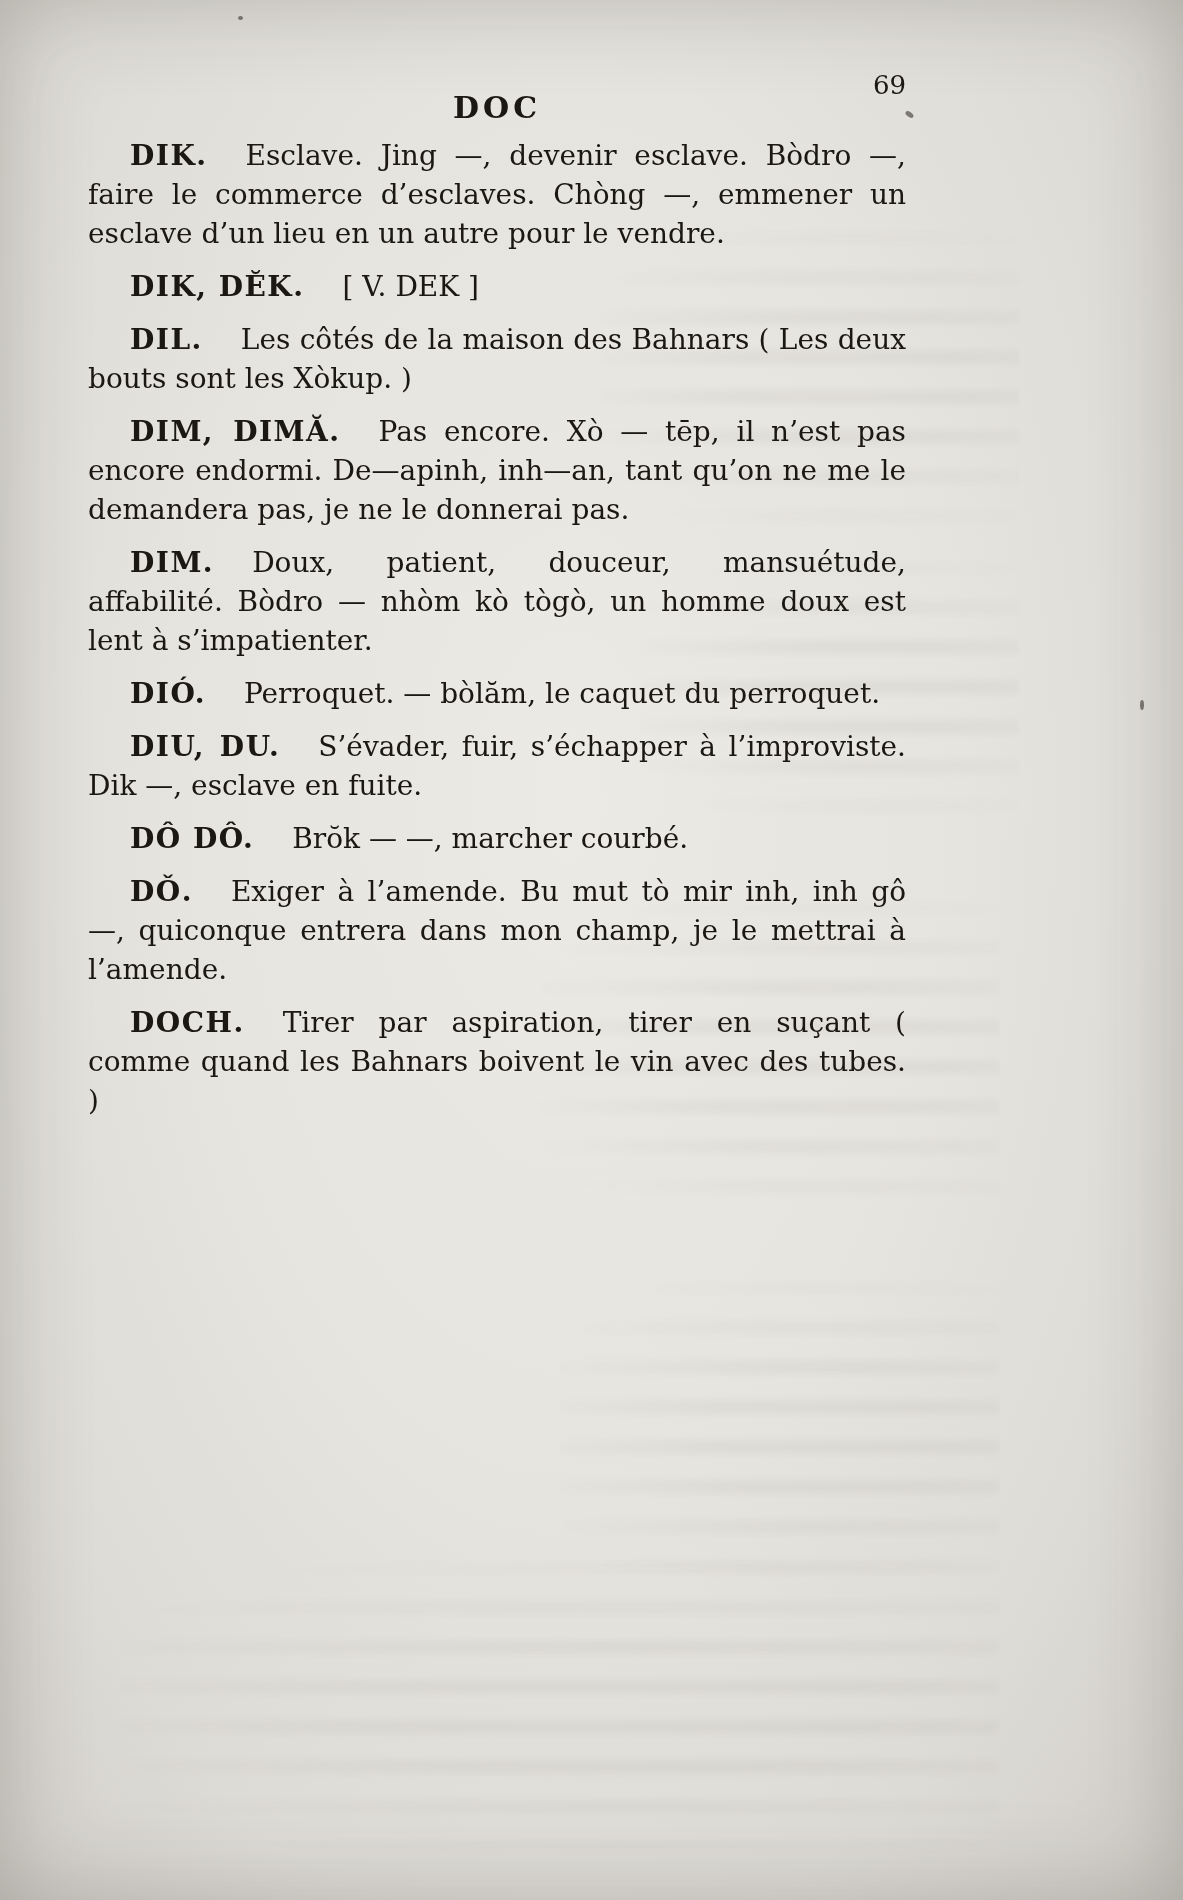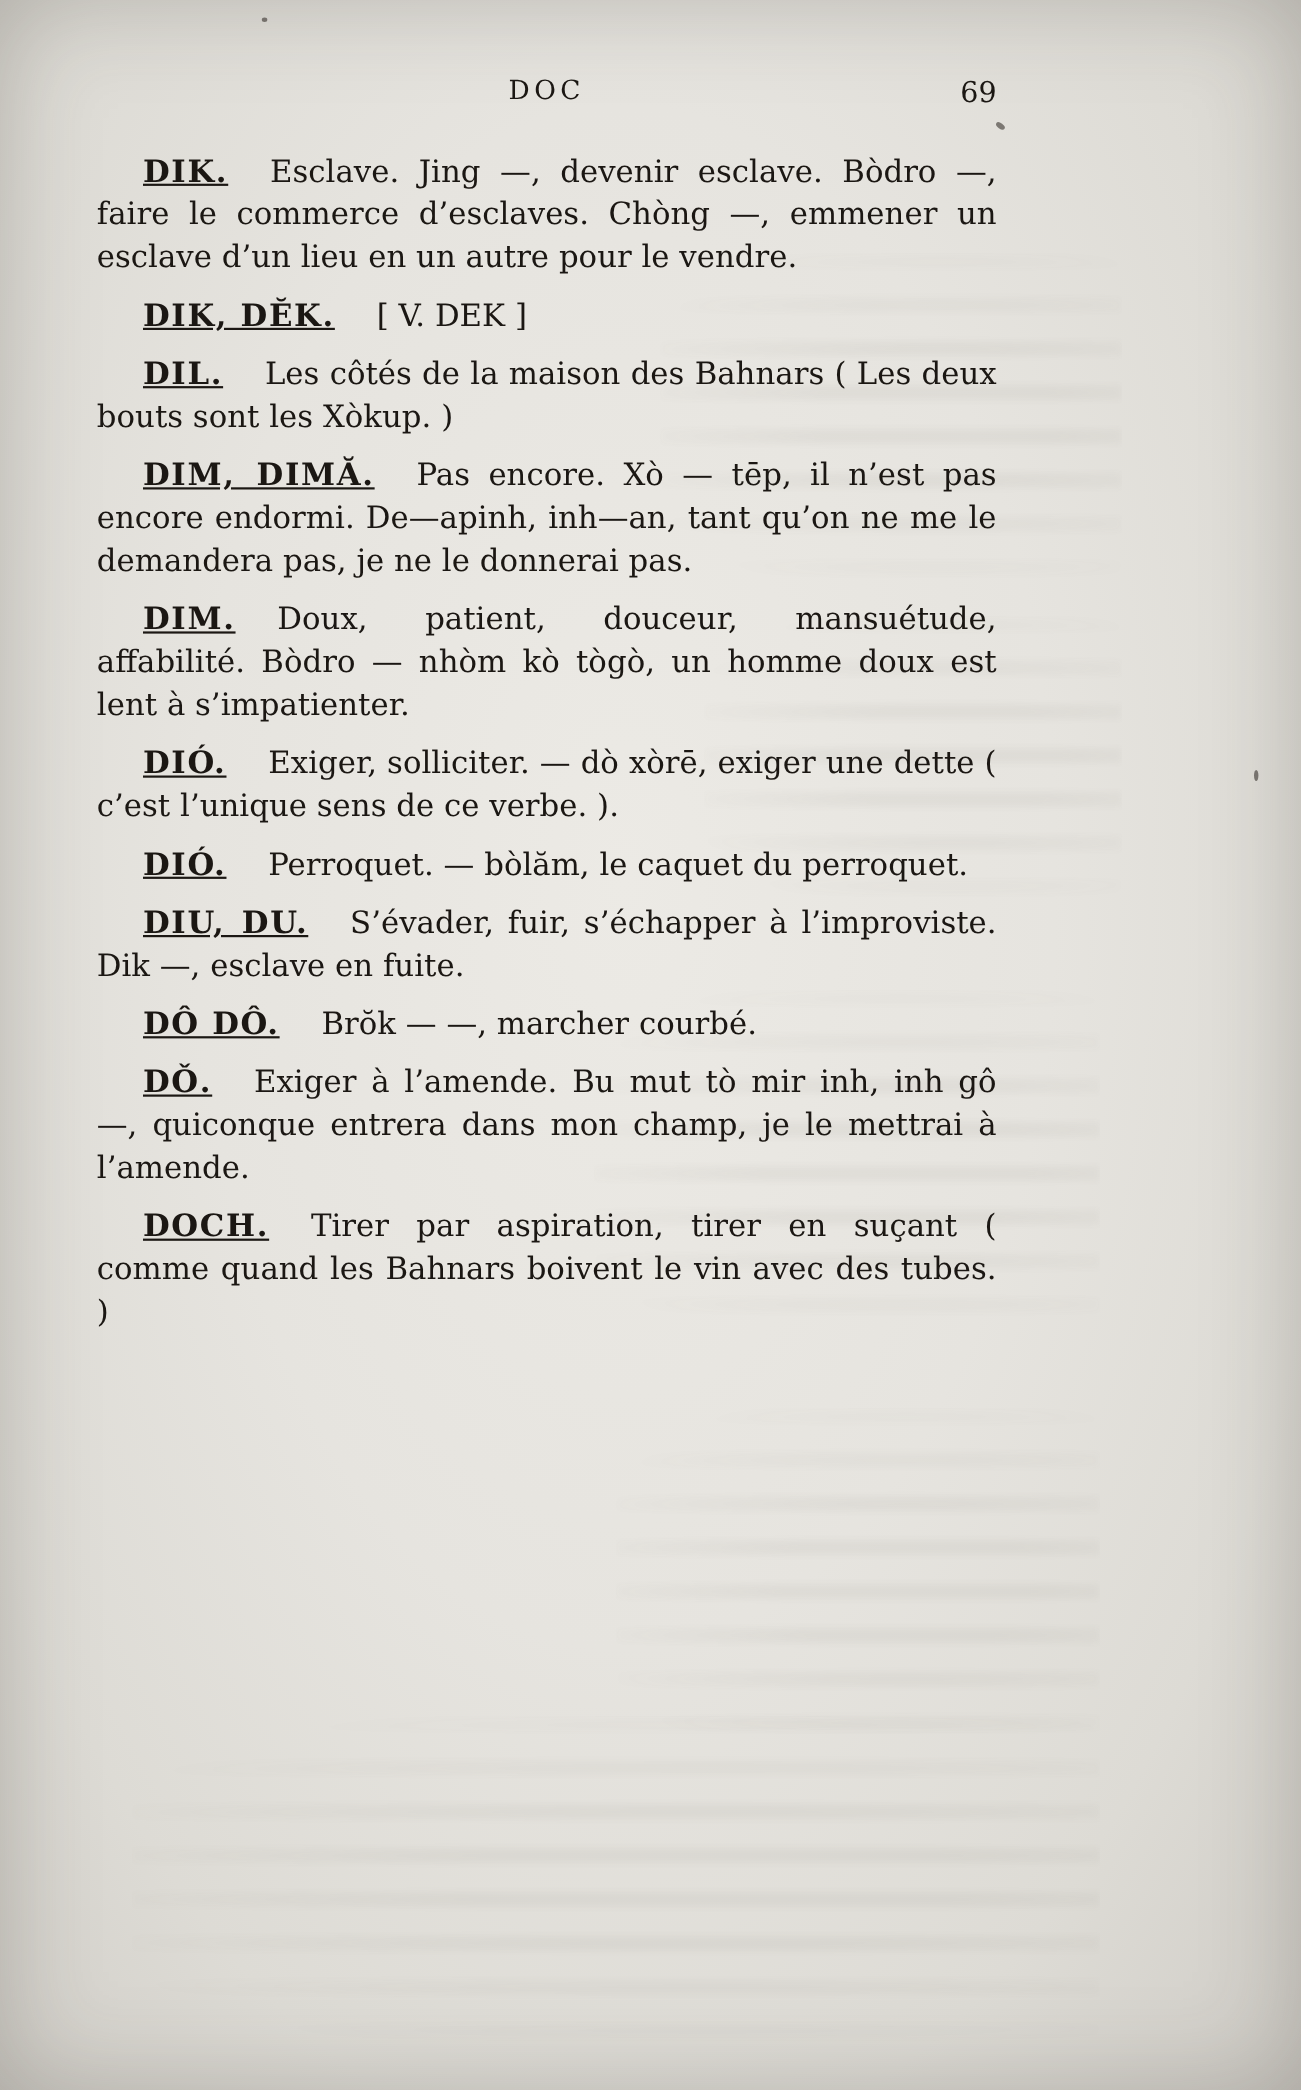--- a/index.html
+++ b/index.html
@@ -23,23 +23,24 @@
     position: absolute;
     top: 68px;
     left: 88px;
     width: 818px;
     height: 40px;
   }
   .running-title {
     position: absolute;
     left: 50%;
     transform: translateX(-50%);
-    font-size: 24px;
-    font-weight: normal;
+    font-size: 30px;
+    font-weight: bold;
     letter-spacing: 4px;
+    margin-top: 22px;
   }
   .page-number {
     position: absolute;
     right: 0;
     top: 2px;
     font-size: 26px;
   }
   .entries {
     position: absolute;
     top: 136px;
@@ -50,21 +51,20 @@
     text-align: justify;
   }
   .entry {
     margin: 0 0 14px 0;
     text-indent: 42px;
   }
   .seg-bold {
     font-weight: bold;
     letter-spacing: 1.5px;
     margin-right: 38px;
-    text-decoration: underline;
   }
   .seg-italic {
   }
   .seg-normal {}
   
   .ghost {
     position: absolute;
     filter: blur(3px);
     opacity: 0.10;
     pointer-events: none;
@@ -111,21 +111,20 @@
     <span class="running-title">DOC</span>
     <span class="page-number">69</span>
   </div>
 
   <div class="entries">
       <p class="entry"><span class="seg-bold">DIK.</span><span class="seg-normal">Esclave. </span><span class="seg-italic">Jing</span><span class="seg-normal"> —, devenir esclave. </span><span class="seg-italic">Bòdro</span><span class="seg-normal"> —, faire le commerce d’esclaves. </span><span class="seg-italic">Chòng</span><span class="seg-normal"> —, emmener un esclave d’un lieu en un autre pour le vendre.</span></p>
       <p class="entry"><span class="seg-bold">DIK, DĔK.</span><span class="seg-normal">[ </span><span class="seg-italic">V.</span><span class="seg-normal"> DEK ]</span></p>
       <p class="entry"><span class="seg-bold">DIL.</span><span class="seg-normal">Les côtés de la maison des Bahnars ( Les deux bouts sont les </span><span class="seg-italic">Xòkup</span><span class="seg-normal">. )</span></p>
       <p class="entry"><span class="seg-bold">DIM, DIMĂ.</span><span class="seg-normal">Pas encore. </span><span class="seg-italic">Xò</span><span class="seg-normal"> — </span><span class="seg-italic">tēp</span><span class="seg-normal">, il n’est pas encore endormi. </span><span class="seg-italic">De—apinh, inh—an</span><span class="seg-normal">, tant qu’on ne me le demandera pas, je ne le donnerai pas.</span></p>
       <p class="entry"><span class="seg-bold">DIM.</span><span class="seg-normal">Doux, patient, douceur, mansuétude, affabilité. </span><span class="seg-italic">Bòdro</span><span class="seg-normal"> — </span><span class="seg-italic">nhòm kò tògò</span><span class="seg-normal">, un homme doux est lent à s’impatienter.</span></p>
-      <p class="entry"><span class="seg-bold">DIÓ.</span><span class="seg-normal">Exiger, solliciter. — </span><span class="seg-italic">dò xòrē</span><span class="seg-normal">, exiger une dette ( c’est l’unique sens de ce verbe. ).</span></p>
       <p class="entry"><span class="seg-bold">DIÓ.</span><span class="seg-normal">Perroquet. — </span><span class="seg-italic">bòlăm</span><span class="seg-normal">, le caquet du perroquet.</span></p>
       <p class="entry"><span class="seg-bold">DIU, DU.</span><span class="seg-normal">S’évader, fuir, s’échapper à l’improviste. </span><span class="seg-italic">Dik</span><span class="seg-normal"> —, esclave en fuite.</span></p>
       <p class="entry"><span class="seg-bold">DÔ DÔ.</span><span class="seg-italic">Brŏk</span><span class="seg-normal"> — —, marcher courbé.</span></p>
       <p class="entry"><span class="seg-bold">DǑ.</span><span class="seg-normal">Exiger à l’amende. </span><span class="seg-italic">Bu mut tò mir inh, inh gô</span><span class="seg-normal"> —, quiconque entrera dans mon champ, je le mettrai à l’amende.</span></p>
       <p class="entry"><span class="seg-bold">DOCH.</span><span class="seg-normal">Tirer par aspiration, tirer en suçant ( comme quand les Bahnars boivent le vin avec des tubes. )</span></p>
     </div>
 
 </div>
 
 </body></html>

